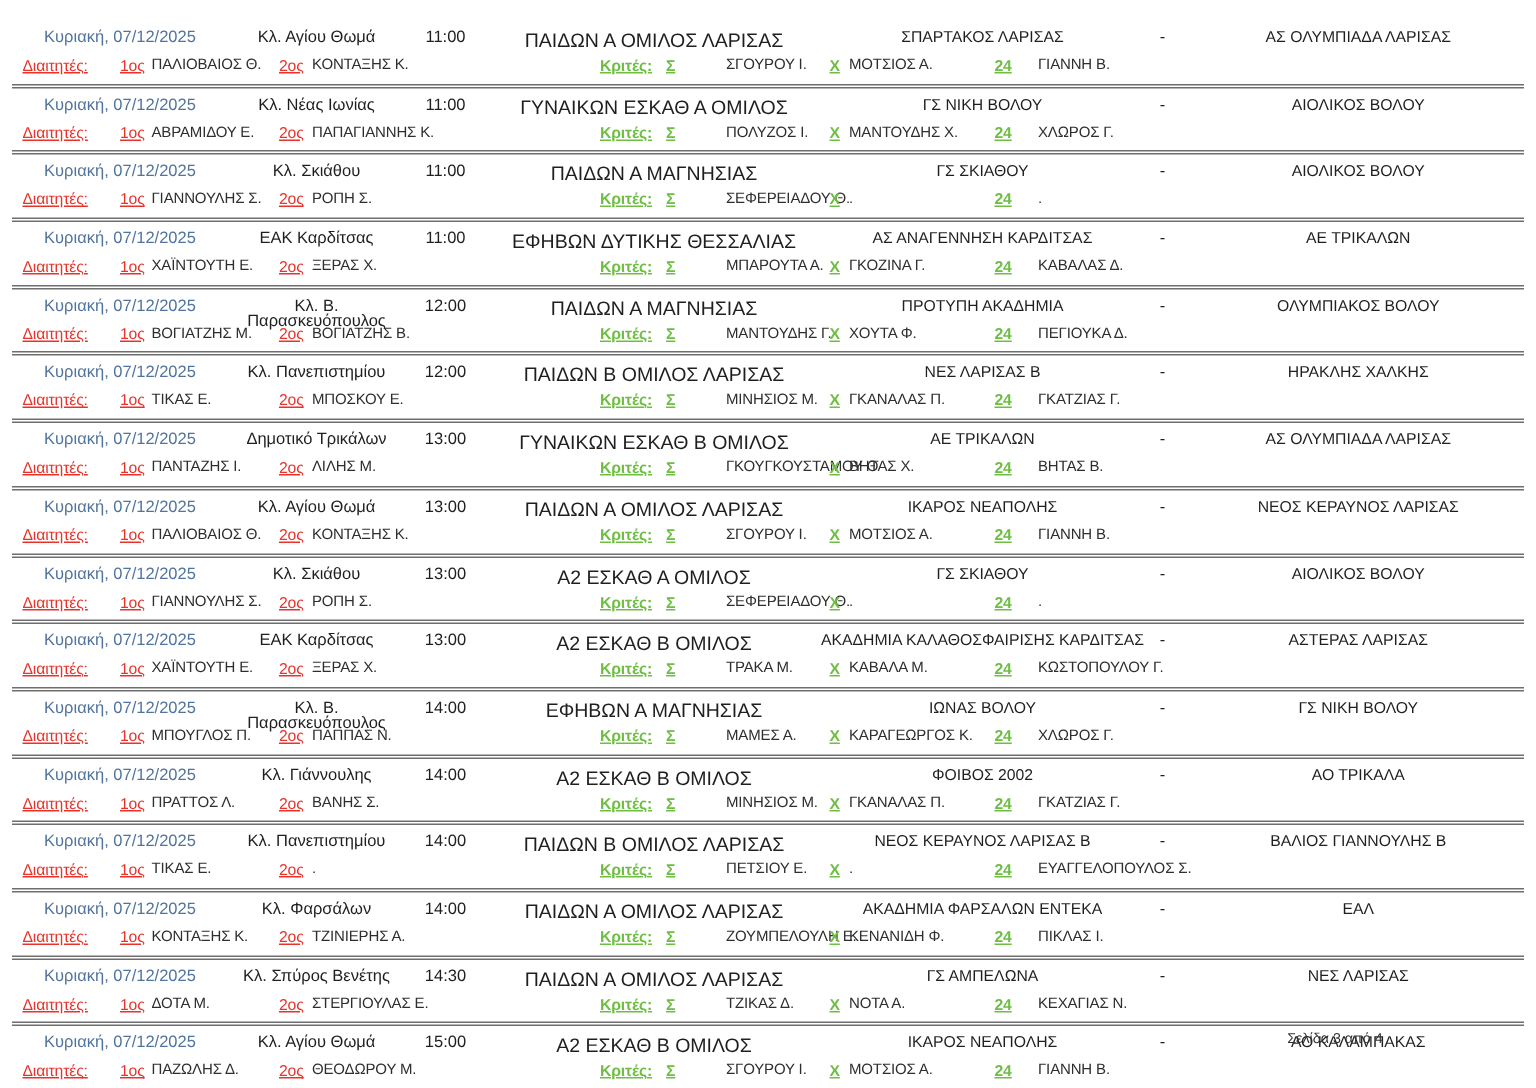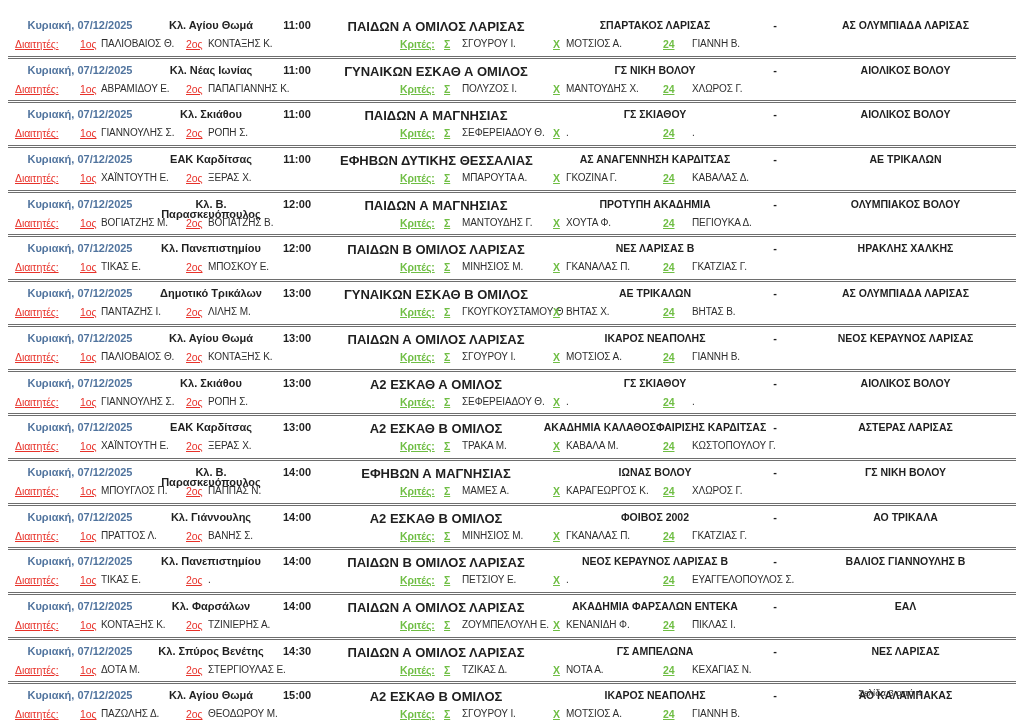--- a/index.html
+++ b/index.html
@@ -7,41 +7,41 @@
     width:1024px;height:725px;position:relative;background:#ffffff;
     font-family:"Liberation Sans","DejaVu Sans",sans-serif;
     overflow:hidden;
   }
   #rows{position:absolute;top:14px;left:0;width:1024px;}
   .block{position:relative;height:41.7px;width:1008px;margin-left:8px;
          border-bottom:3px double #6e6e6e;}
   .l1 span, .l2 span{position:absolute;display:block;}
   
   .l1{position:absolute;top:5px;left:0;width:100%;height:14px;
-      font-size:11px;font-weight:bold;color:#1f1f1f;}
+      font-size:11px;font-weight:normal;color:#1f1f1f;}
   .c-date {left:7px;  width:130px;text-align:center;color:#51749e;white-space:nowrap;}
   .c-venue{left:142px;width:122px;text-align:center;line-height:10px;top:1px;}
   .c-time {left:262px;width:54px; text-align:center;white-space:nowrap;}
   .c-cat  {left:332px;width:192px;text-align:center;white-space:nowrap;font-size:13px;}
   .c-home {left:524px;width:246px;text-align:center;white-space:nowrap;font-size:10.5px;}
   .c-dash {left:757px;width:20px; text-align:center;}
   .c-away {left:787px;width:221px;text-align:center;white-space:nowrap;font-size:10.5px;}
   
   .l2{position:absolute;top:24px;left:0;width:100%;height:13px;
       font-size:10px;color:#2e2e2e;letter-spacing:-0.1px;white-space:nowrap;}
   .lab-red{color:#e8322a;font-weight:normal;text-decoration:underline;font-size:10.5px;}
   .lab-grn{color:#6fbe44;font-weight:bold;text-decoration:underline;font-size:10.5px;}
   .p-reflab{left:7px;}
   .p-ref1l {left:72px;}
   .p-ref1n {left:93px; width:86px;}
   .p-ref2l {left:178px;}
   .p-ref2n {left:200px;width:95px;}
   .p-krlab {left:392px;}
   .p-sl    {left:436px;}
-  .p-sn    {left:454px;width:98px;}
+  .p-sn    {left:476px;width:98px;}
   .p-xl    {left:545px;}
   .p-xn    {left:558px;width:98px;}
   .p-24l   {left:655px;}
   .p-24n   {left:672px;width:100px;padding-left:12px;}
   .footer{position:absolute;top:687px;left:790px;width:200px;text-align:center;
           font-size:9.5px;color:#333;}
 </style>
 </head>
 <body>
 

